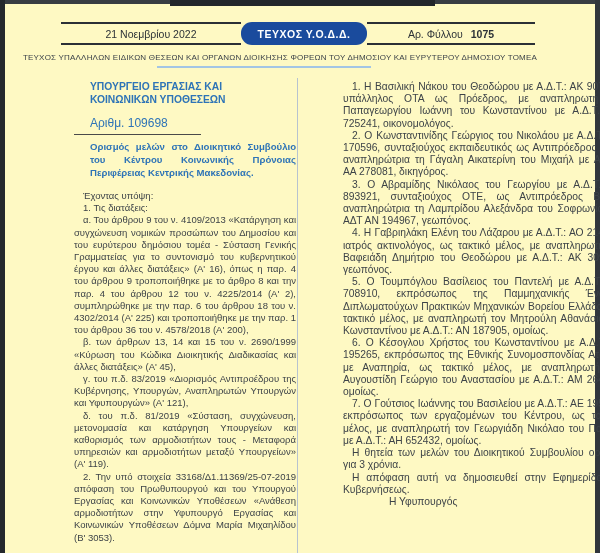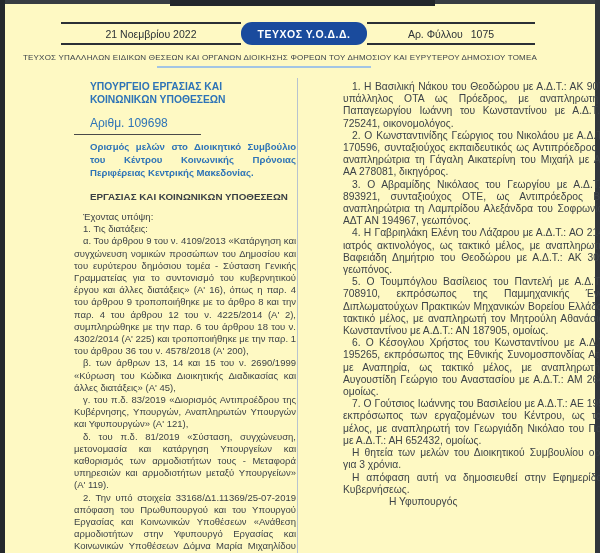--- a/index.html
+++ b/index.html
@@ -24,21 +24,21 @@
     display: flex; align-items: center; justify-content: center;
     font-size: 10.5px; color: #2c3237; box-sizing: border-box;
   }
   .mh-date  { width: 180px; }
   .mh-box   {
     width: 126px; height: 23px;
     display: flex; align-items: center; justify-content: center;
     color: #ffffff; font-weight: bold; font-size: 10.5px; letter-spacing: 0.5px; border-radius: 11px;
   }
   .mh-issue { width: 168px; }
-  .mh-issue .num { font-weight: normal; margin-left: 8px; }
+  .mh-issue .num { font-weight: bold; margin-left: 8px; }
 
   .subtitle {
     position: absolute; left: 0; top: 53px; width: 560px;
     text-align: center; font-size: 8px; letter-spacing: 0.2px;
     color: #3a4148; font-weight: normal;
   }
   .subtitle-rule { position: absolute; left: 157px; top: 66px; width: 214px; height: 2px; }
 
   
   .col-divider { position: absolute; left: 297px; top: 78px; width: 1px; height: 475px; background: #b7c3cf; }
@@ -99,21 +99,20 @@
   <div class="col-left">
     <div class="ministry" id="ministry" style="color: rgb(46, 116, 183);">
       <div>ΥΠΟΥΡΓΕΙΟ ΕΡΓΑΣΙΑΣ ΚΑΙ</div>
       <div>ΚΟΙΝΩΝΙΚΩΝ ΥΠΟΘΕΣΕΩΝ</div>
     </div>
     <div class="doc-num-wrap">
       <span class="doc-num" id="doc-num" style="color: rgb(46, 116, 183);">Αριθμ. 109698</span>
     </div>
     <div class="subject" id="subject" style="color: rgb(46, 116, 183);">Ορισμός μελών στο Διοικητικό Συμβούλιο του Κέντρου Κοινωνικής Πρόνοιας Περιφέρειας Κεντρικής Μακεδονίας.</div>
     <div class="authority">
-      <div>ΕΡΓΑΣΙΑΣ ΚΑΙ ΚΟΙΝΩΝΙΚΩΝ ΥΠΟΘΕΣΕΩΝ</div>
     </div>
     <div class="body-text">
       <p>Έχοντας υπόψη:</p>
       <p>1. Τις διατάξεις:</p>
       <p>α. Του άρθρου 9 του ν. 4109/2013 «Κατάργηση και συγχώνευση νομικών προσώπων του Δημοσίου και του ευρύτερου δημόσιου τομέα - Σύσταση Γενικής Γραμματείας για το συντονισμό του κυβερνητικού έργου και άλλες διατάξεις» (Α' 16), όπως η παρ. 4 του άρθρου 9 τροποποιήθηκε με το άρθρο 8 και την παρ. 4 του άρθρου 12 του ν. 4225/2014 (Α' 2), συμπληρώθηκε με την παρ. 6 του άρθρου 18 του ν. 4302/2014 (Α' 225) και τροποποιήθηκε με την παρ. 1 του άρθρου 36 του ν. 4578/2018 (Α' 200),</p>
       <p>β. των άρθρων 13, 14 και 15 του ν. 2690/1999 «Κύρωση του Κώδικα Διοικητικής Διαδικασίας και άλλες διατάξεις» (Α' 45),</p>
       <p>γ. του π.δ. 83/2019 «Διορισμός Αντιπροέδρου της Κυβέρνησης, Υπουργών, Αναπληρωτών Υπουργών και Υφυπουργών» (Α' 121),</p>
       <p>δ. του π.δ. 81/2019 «Σύσταση, συγχώνευση, μετονομασία και κατάργηση Υπουργείων και καθορισμός των αρμοδιοτήτων τους - Μεταφορά υπηρεσιών και αρμοδιοτήτων μεταξύ Υπουργείων» (Α' 119).</p>
       <p>2. Την υπό στοιχεία 33168/Δ1.11369/25-07-2019 απόφαση του Πρωθυπουργού και του Υπουργού Εργασίας και Κοινωνικών Υποθέσεων «Ανάθεση αρμοδιοτήτων στην Υφυπουργό Εργασίας και Κοινωνικών Υποθέσεων Δόμνα Μαρία Μιχαηλίδου (Β' 3053).</p>
 

